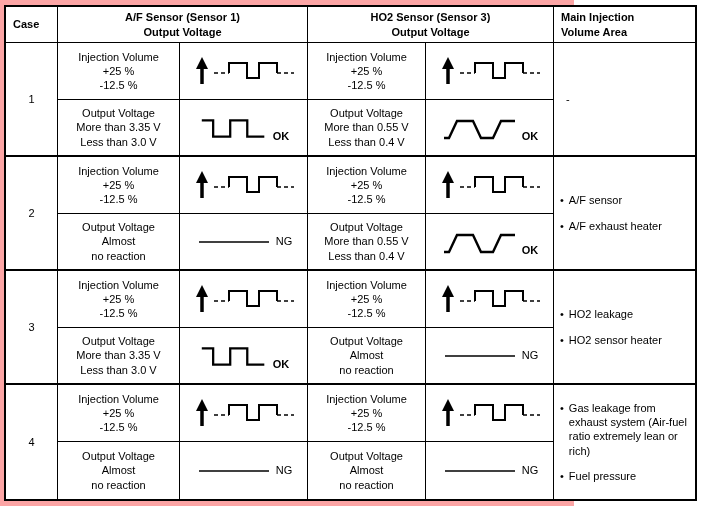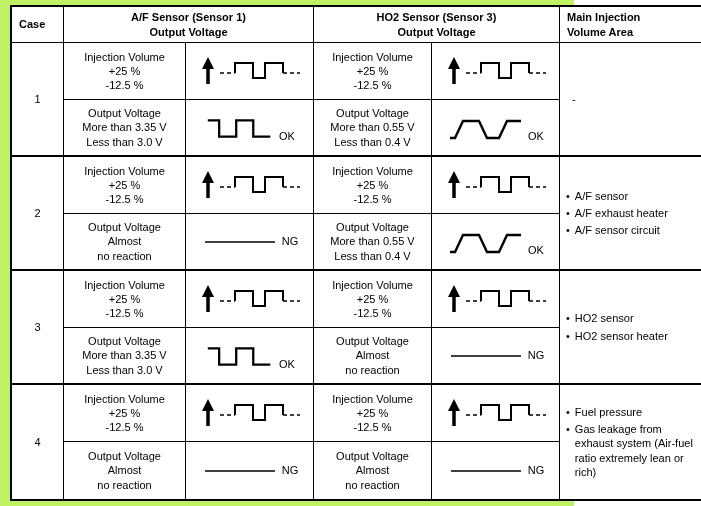--- a/index.html
+++ b/index.html
@@ -1,18 +1,18 @@
 <!DOCTYPE html>
 <html><head>
 <meta charset="utf-8">
 <style>
   html,body{margin:0;padding:0;background:#fff;}
   .page{
     width:574px;height:506px;box-sizing:border-box;
-    padding:5px 10px;background:#bef264;
+    padding:5px 4px;background:#fca5a5;
     font-family:"Liberation Sans",sans-serif;color:#000;
   }
   .table{
     box-sizing:border-box;width:693px;height:496px;
     border:2px solid #000;background:#fff;
     display:grid;
     grid-template-columns:52px 122px 128px 118px 128px 141px;
     grid-template-rows:36px repeat(8,57px);
     font-size:11px;
   }
@@ -22,23 +22,23 @@
     display:flex;flex-direction:column;align-items:center;justify-content:center;
     text-align:center;line-height:1.3;padding:2px;overflow:hidden;
   }
   .no-r{border-right:none;}
   .thick-b{border-bottom-width:2px;}
   .no-b{border-bottom:none;}
   .hdr{font-weight:bold;}
   .left{align-items:flex-start;text-align:left;padding-left:7px;}
   .wavecell{flex-direction:row;}
   .reslbl{margin-left:3px;white-space:nowrap;}
-  .low{transform:translateY(9px);}
+  .low{transform:translateY(9px);font-weight:bold;}
   .trouble{align-items:flex-start;justify-content:center;text-align:left;padding:4px 3px 4px 6px;}
-  .bullets{display:flex;flex-direction:column;gap:3px;width:100%;}
+  .bullets{display:flex;flex-direction:column;gap:11px;width:100%;}
   .bullet{display:flex;gap:5px;}
   .bullet::before{content:"\2022";flex:0 0 auto;}
   .dashcell{padding-left:12px;}
   svg.wave{display:block;flex:0 0 auto;}
 </style>
 </head>
 <body>
 
 <svg width="0" height="0" style="position:absolute" aria-hidden="true">
   <defs>
@@ -149,21 +149,20 @@
     </div>
     <div class="cell wavecell" style="grid-area:4/5/5/6">
       <svg class="wave" width="110" height="36" viewBox="0 0 110 36">
           <use href="#wave-injection"></use>
         </svg>
     </div>
     <div class="cell trouble thick-b no-r" style="grid-area:4/6/6/7">
       <div class="bullets">
         <div class="bullet">A/F sensor</div>
         <div class="bullet">A/F exhaust heater</div>
-        <div class="bullet">A/F sensor circuit</div>
       </div>
     </div>
     <div class="cell thick-b" style="grid-area:5/2/6/3">
       <div>Output Voltage</div>
       <div>Almost</div>
       <div>no reaction</div>
     </div>
     <div class="cell wavecell thick-b" style="grid-area:5/3/6/4">
       <svg class="wave" width="78" height="36" viewBox="0 0 78 36">
           <use href="#wave-flat"></use>
@@ -200,21 +199,21 @@
       <div>+25 %</div>
       <div>-12.5 %</div>
     </div>
     <div class="cell wavecell" style="grid-area:6/5/7/6">
       <svg class="wave" width="110" height="36" viewBox="0 0 110 36">
           <use href="#wave-injection"></use>
         </svg>
     </div>
     <div class="cell trouble thick-b no-r" style="grid-area:6/6/8/7">
       <div class="bullets">
-        <div class="bullet">HO2 sensor</div>
+        <div class="bullet">HO2 leakage</div>
         <div class="bullet">HO2 sensor heater</div>
       </div>
     </div>
     <div class="cell thick-b" style="grid-area:7/2/8/3">
       <div>Output Voltage</div>
       <div>More than 3.35 V</div>
       <div>Less than 3.0 V</div>
     </div>
     <div class="cell wavecell thick-b" style="grid-area:7/3/8/4">
       <svg class="wave" width="72" height="36" viewBox="0 0 76 36">
@@ -252,22 +251,22 @@
       <div>+25 %</div>
       <div>-12.5 %</div>
     </div>
     <div class="cell wavecell" style="grid-area:8/5/9/6">
       <svg class="wave" width="110" height="36" viewBox="0 0 110 36">
           <use href="#wave-injection"></use>
         </svg>
     </div>
     <div class="cell trouble no-b no-r" style="grid-area:8/6/10/7">
       <div class="bullets">
+        <div class="bullet">Gas leakage from exhaust system (Air-fuel ratio extremely lean or rich)</div>
         <div class="bullet">Fuel pressure</div>
-        <div class="bullet">Gas leakage from exhaust system (Air-fuel ratio extremely lean or rich)</div>
       </div>
     </div>
     <div class="cell no-b" style="grid-area:9/2/10/3">
       <div>Output Voltage</div>
       <div>Almost</div>
       <div>no reaction</div>
     </div>
     <div class="cell wavecell no-b" style="grid-area:9/3/10/4">
       <svg class="wave" width="78" height="36" viewBox="0 0 78 36">
           <use href="#wave-flat"></use>

